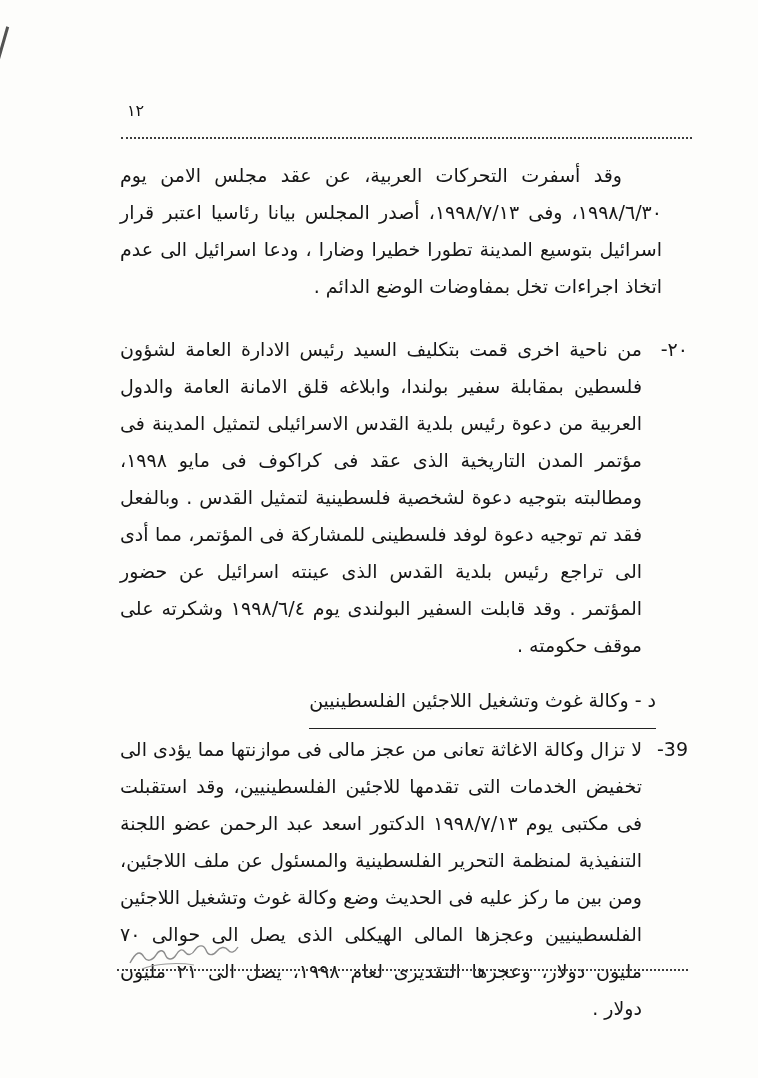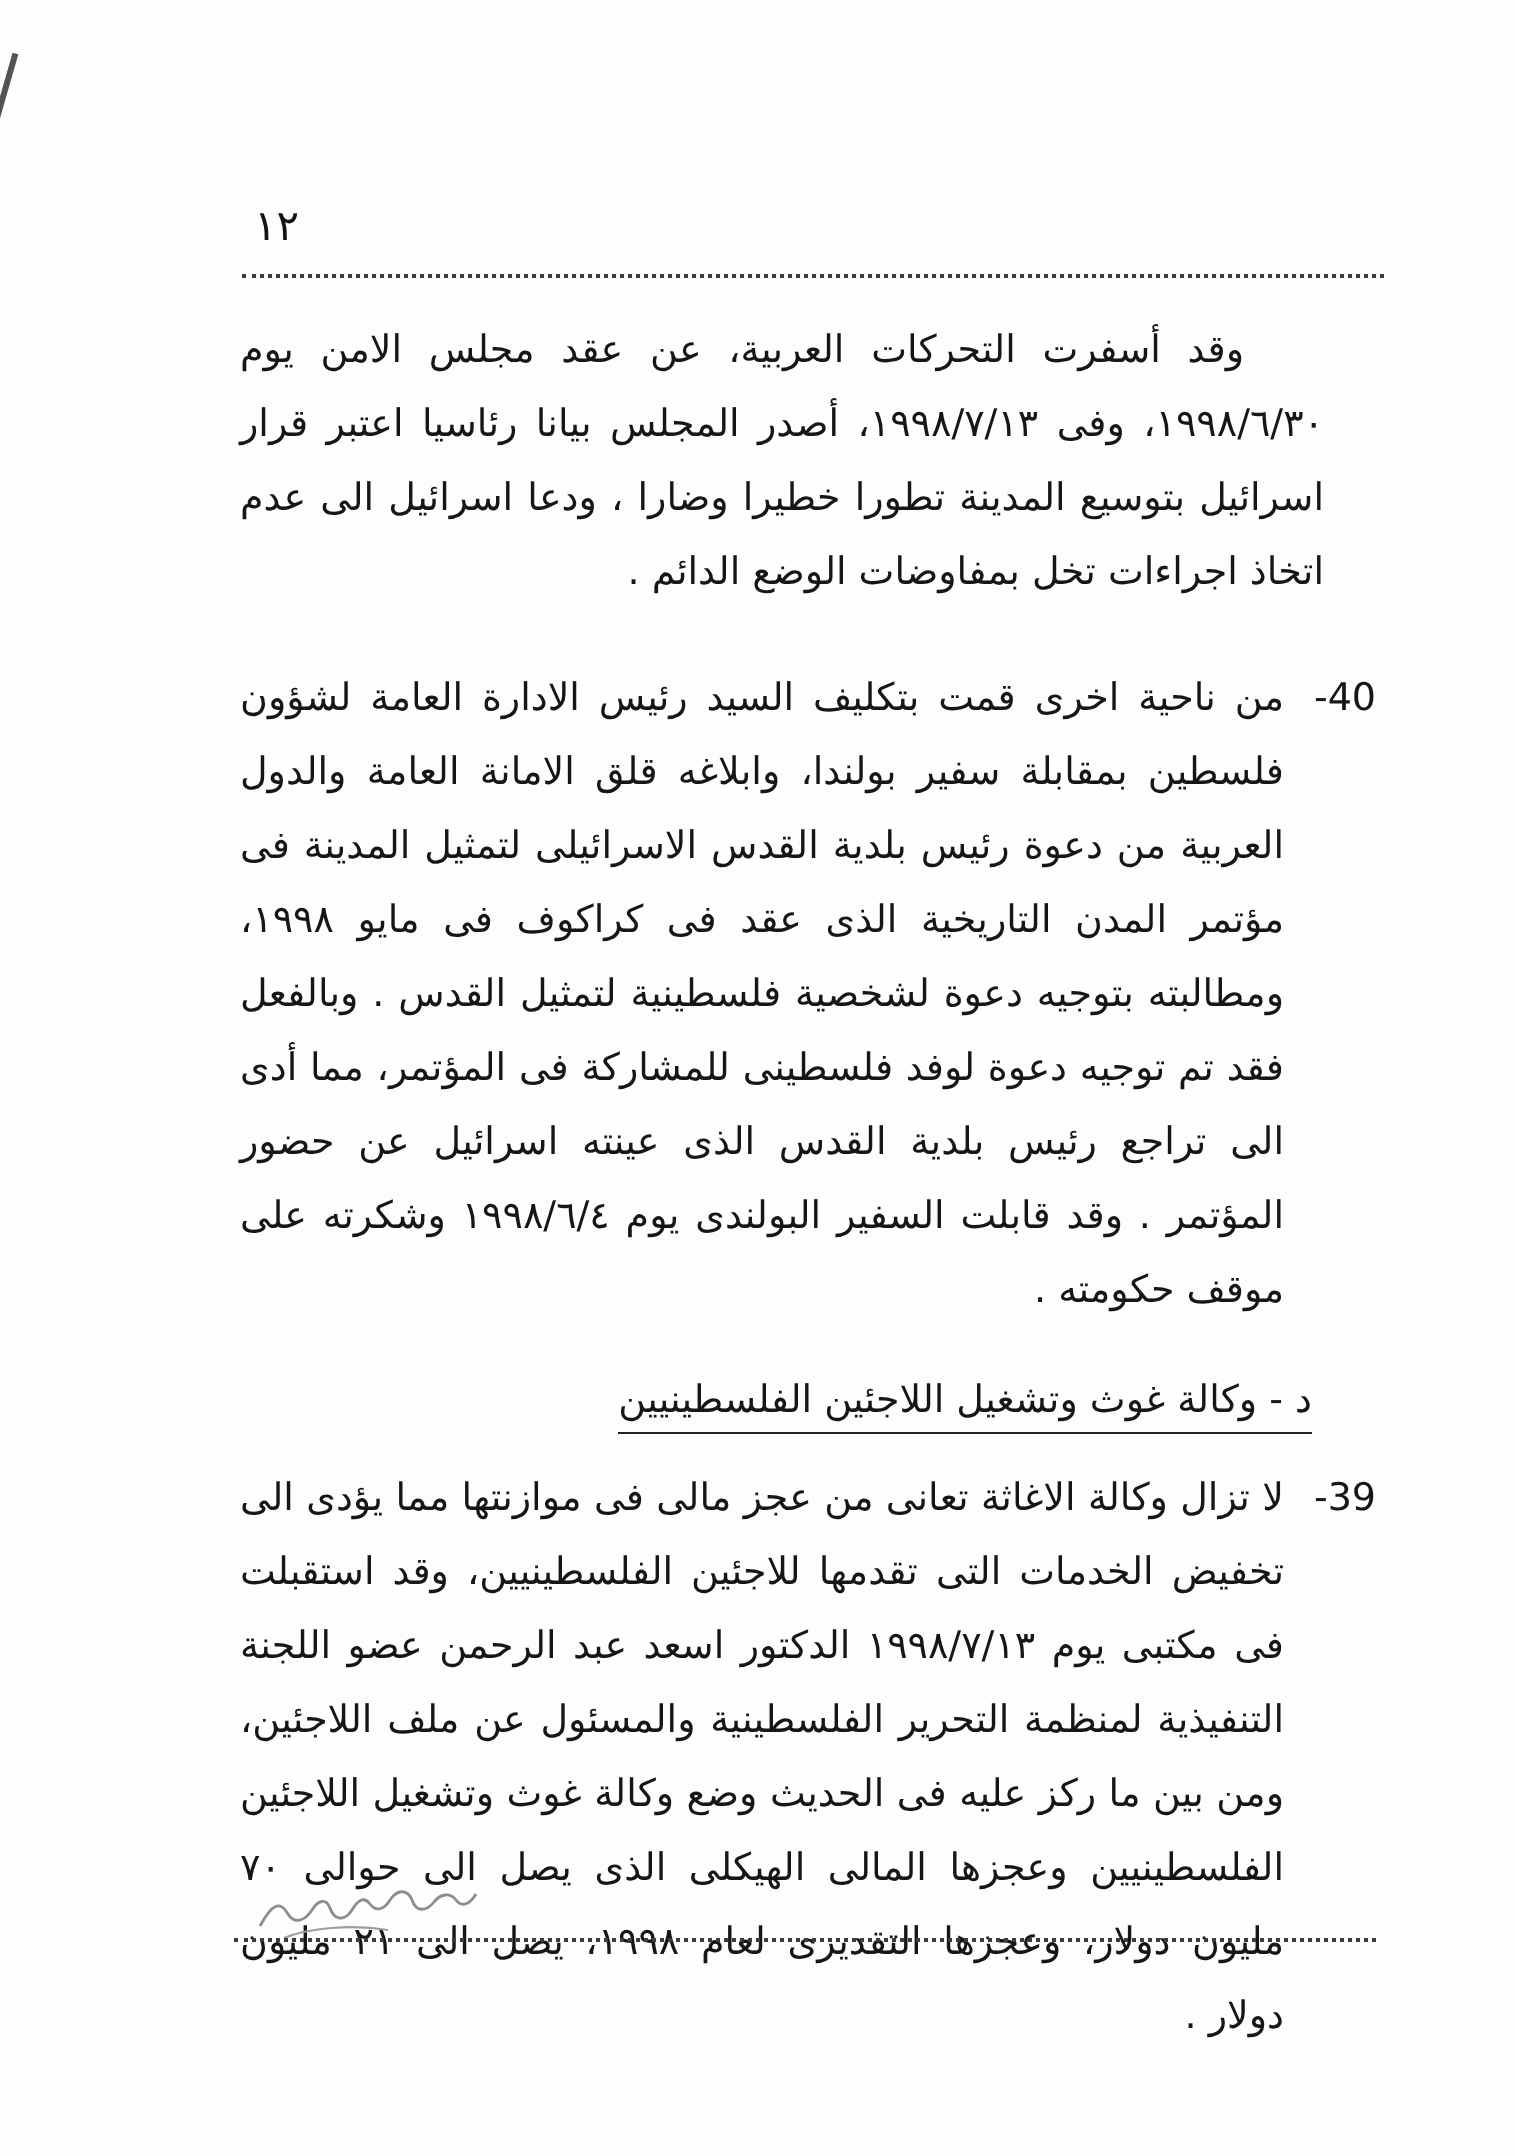--- a/index.html
+++ b/index.html
@@ -23,21 +23,21 @@
     width: 3px;
     height: 38px;
     background: #1a1a1a;
     transform: rotate(16deg);
     opacity: .75;
   }
   .page-number {
     position: absolute;
     top: 101px;
     left: 127px;
-    font-size: 21px;
+    font-size: 16px;
     letter-spacing: 2px;
     color: #141414;
   }
   .rule {
     position: absolute;
     border-top: 2px dotted #3c3c3c;
     height: 0;
   }
   .rule-top    { top: 137px; left: 121px; width: 571px; }
   .rule-bottom { top: 969px; left: 117px; width: 571px; }
@@ -61,21 +61,21 @@
     flex: 0 0 46px;
     white-space: nowrap;
   }
   .item-text {
     flex: 1;
     text-align: justify;
   }
   .heading { margin: 18px 32px 12px 0; }
   .heading span {
     border-bottom: 1.6px solid #222;
-    padding-bottom: 5px;
+    padding-bottom: 17px;
   }
   .scribble {
     position: absolute;
     left: 126px;
     top: 939px;
   }
 </style>
 </head>
 <body>
 
@@ -85,21 +85,21 @@
 
   <div class="page-number">١٢</div>
 
   <div class="rule rule-top"></div>
 
   <div class="content">
 
     <p class="intro">وقد أسفرت التحركات العربية، عن عقد مجلس الامن يوم ١٩٩٨/٦/٣٠، وفى ١٩٩٨/٧/١٣، أصدر المجلس بيانا رئاسيا اعتبر قرار اسرائيل بتوسيع المدينة تطورا خطيرا وضارا ، ودعا اسرائيل الى عدم اتخاذ اجراءات تخل بمفاوضات الوضع الدائم .</p>
 
     <div class="item">
-      <div class="marker">40-</div>
+      <div class="marker">٢٠-</div>
       <div class="item-text">من ناحية اخرى قمت بتكليف السيد رئيس الادارة العامة لشؤون فلسطين بمقابلة سفير بولندا، وابلاغه قلق الامانة العامة والدول العربية من دعوة رئيس بلدية القدس الاسرائيلى لتمثيل المدينة فى مؤتمر المدن التاريخية الذى عقد فى كراكوف فى مايو ١٩٩٨، ومطالبته بتوجيه دعوة لشخصية فلسطينية لتمثيل القدس . وبالفعل فقد تم توجيه دعوة لوفد فلسطينى للمشاركة فى المؤتمر، مما أدى الى تراجع رئيس بلدية القدس الذى عينته اسرائيل عن حضور المؤتمر . وقد قابلت السفير البولندى يوم ١٩٩٨/٦/٤ وشكرته على موقف حكومته .</div>
     </div>
 
     <div class="heading">
       <span>د - وكالة غوث وتشغيل اللاجئين الفلسطينيين</span>
     </div>
 
     <div class="item">
       <div class="marker">39-</div>
       <div class="item-text">لا تزال وكالة الاغاثة تعانى من عجز مالى فى موازنتها مما يؤدى الى تخفيض الخدمات التى تقدمها للاجئين الفلسطينيين، وقد استقبلت فى مكتبى يوم ١٩٩٨/٧/١٣ الدكتور اسعد عبد الرحمن عضو اللجنة التنفيذية لمنظمة التحرير الفلسطينية والمسئول عن ملف اللاجئين، ومن بين ما ركز عليه فى الحديث وضع وكالة غوث وتشغيل اللاجئين الفلسطينيين وعجزها المالى الهيكلى الذى يصل الى حوالى ٧٠ مليون دولار، وعجزها التقديرى لعام ١٩٩٨، يصل الى ٢١ مليون دولار .</div>

